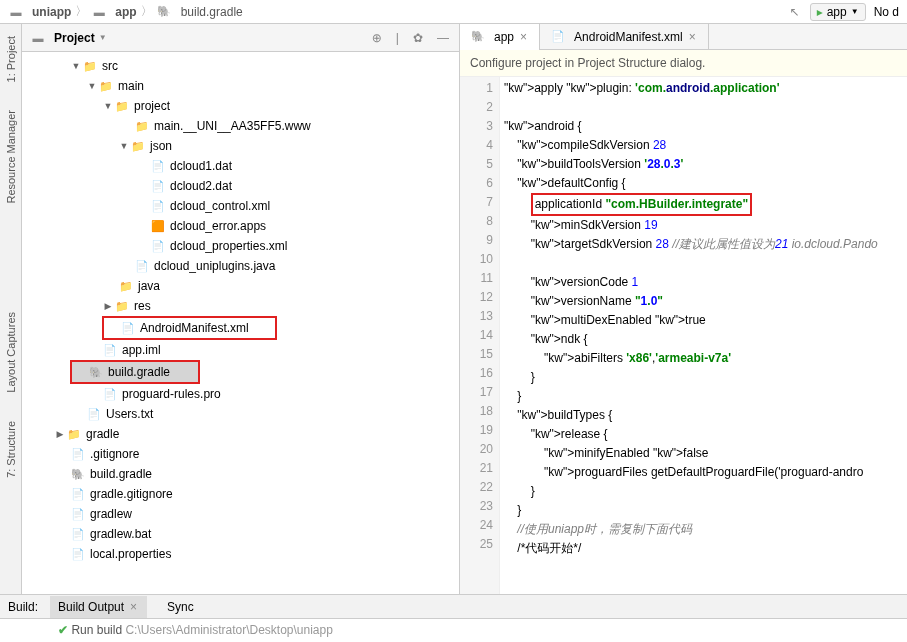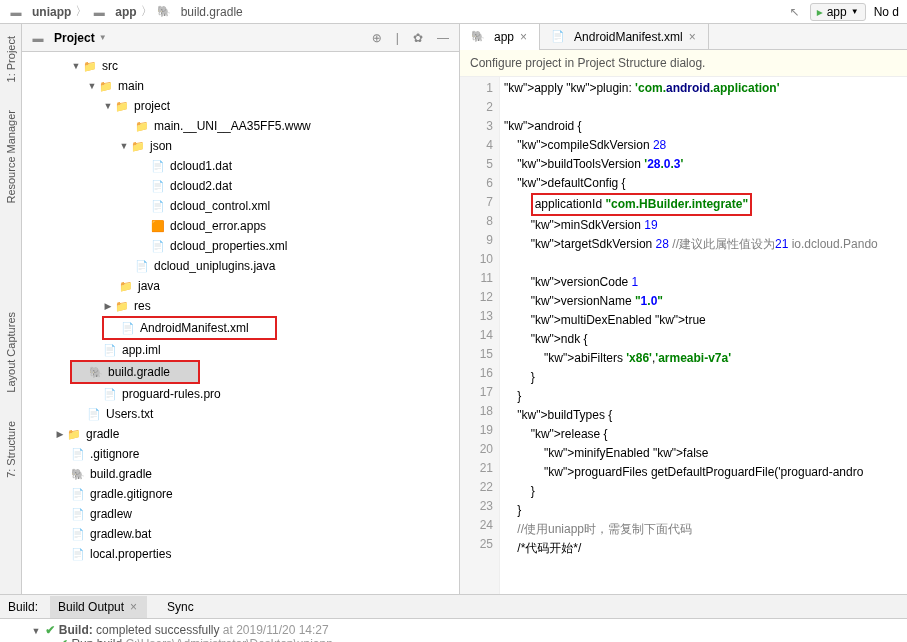--- a/index.html
+++ b/index.html
@@ -26,21 +26,21 @@
 .editor-tabs { height:26px; border-bottom:1px solid #ccc; display:flex; align-items:center; background:#f5f5f5; }
 .ed-tab { padding:4px 10px; border-right:1px solid #ccc; display:flex; align-items:center; gap:4px; cursor:pointer; }
 .ed-tab.active { background:#fff; }
 .info-bar { padding:6px 10px; border-bottom:1px solid #eee; color:#555; background:#fffef0; }
 .code-area { display:flex; flex:1; overflow:hidden; font-family:'Courier New',monospace; }
 .gutter { width:40px; background:#f5f5f5; color:#999; text-align:right; padding:2px 6px 2px 0; border-right:1px solid #eee; line-height:19px; }
 .code { flex:1; padding:2px 4px; line-height:19px; white-space:pre; overflow:hidden; }
 .kw { color:#000080; font-weight:bold; }
 .str { color:#008000; font-weight:bold; }
 .num { color:#0000ff; }
-.cmt { color:#808080; }
+.cmt { color:#808080; font-style:italic; }
 .hl-line { background:#fff; border:2px solid #e02020; display:inline-block; padding:0 2px; }
 .bottom-bar { height:24px; border-top:1px solid #ccc; background:#f2f2f2; display:flex; align-items:center; padding:0 8px; gap:12px; }
 .bot-tab { padding:2px 8px; cursor:pointer; display:flex; align-items:center; gap:4px; }
 .bot-tab.active { background:#ddd; }
 .build-panel { height:48px; border-top:1px solid #ccc; padding:4px 30px; color:#555; font-size:11px; }
 .check { color:#4caf50; font-weight:bold; }
 .icon-btn { cursor:pointer; color:#888; padding:2px; }
 </style>
 </head>
 <body>
@@ -226,15 +226,14 @@
 
 <div class="bottom-bar">
   <span>Build:</span>
   <span class="bot-tab active">
       <span>Build Output</span> 
       <span class="icon-btn">×</span>
     </span>
   <span class="bot-tab">Sync</span>
 </div>
 <div class="build-panel">
-  <div><span class="arrow">▼</span> <span class="check">✔</span> <b>Build:</b> <span>completed successfully</span> <span style="color:#999">at 2019/11/20 14:27</span></div>
   <div style="padding-left:28px"><span class="check">✔</span> <span>Run build</span> <span style="color:#999">C:\Users\Administrator\Desktop\uniapp</span></div>
 </div>
 
 </body></html>

